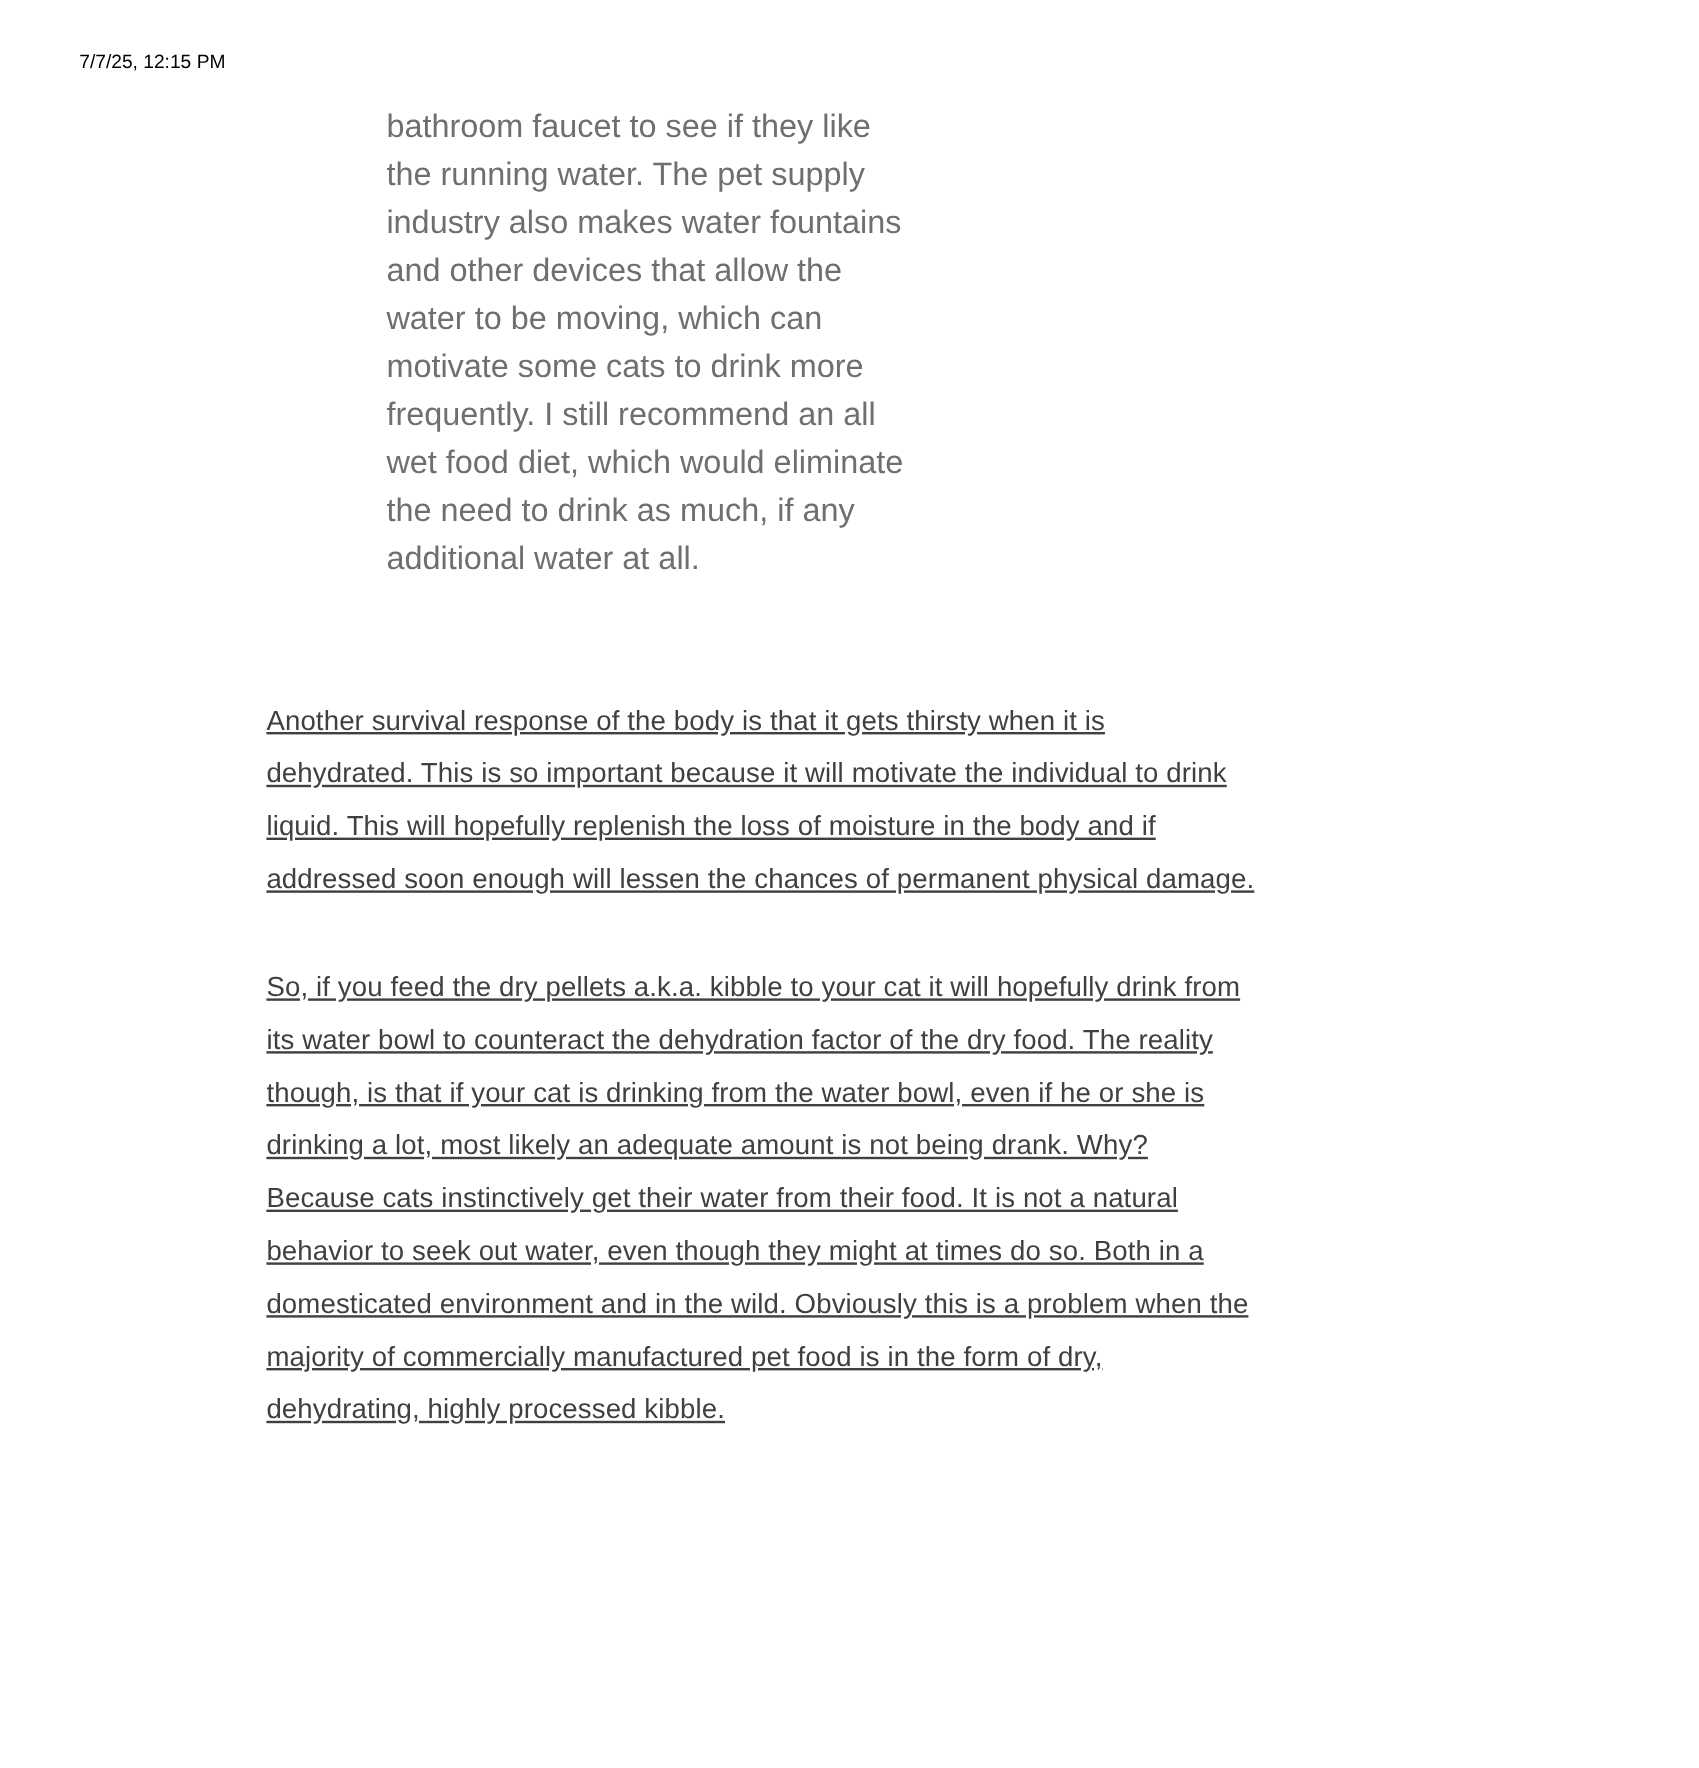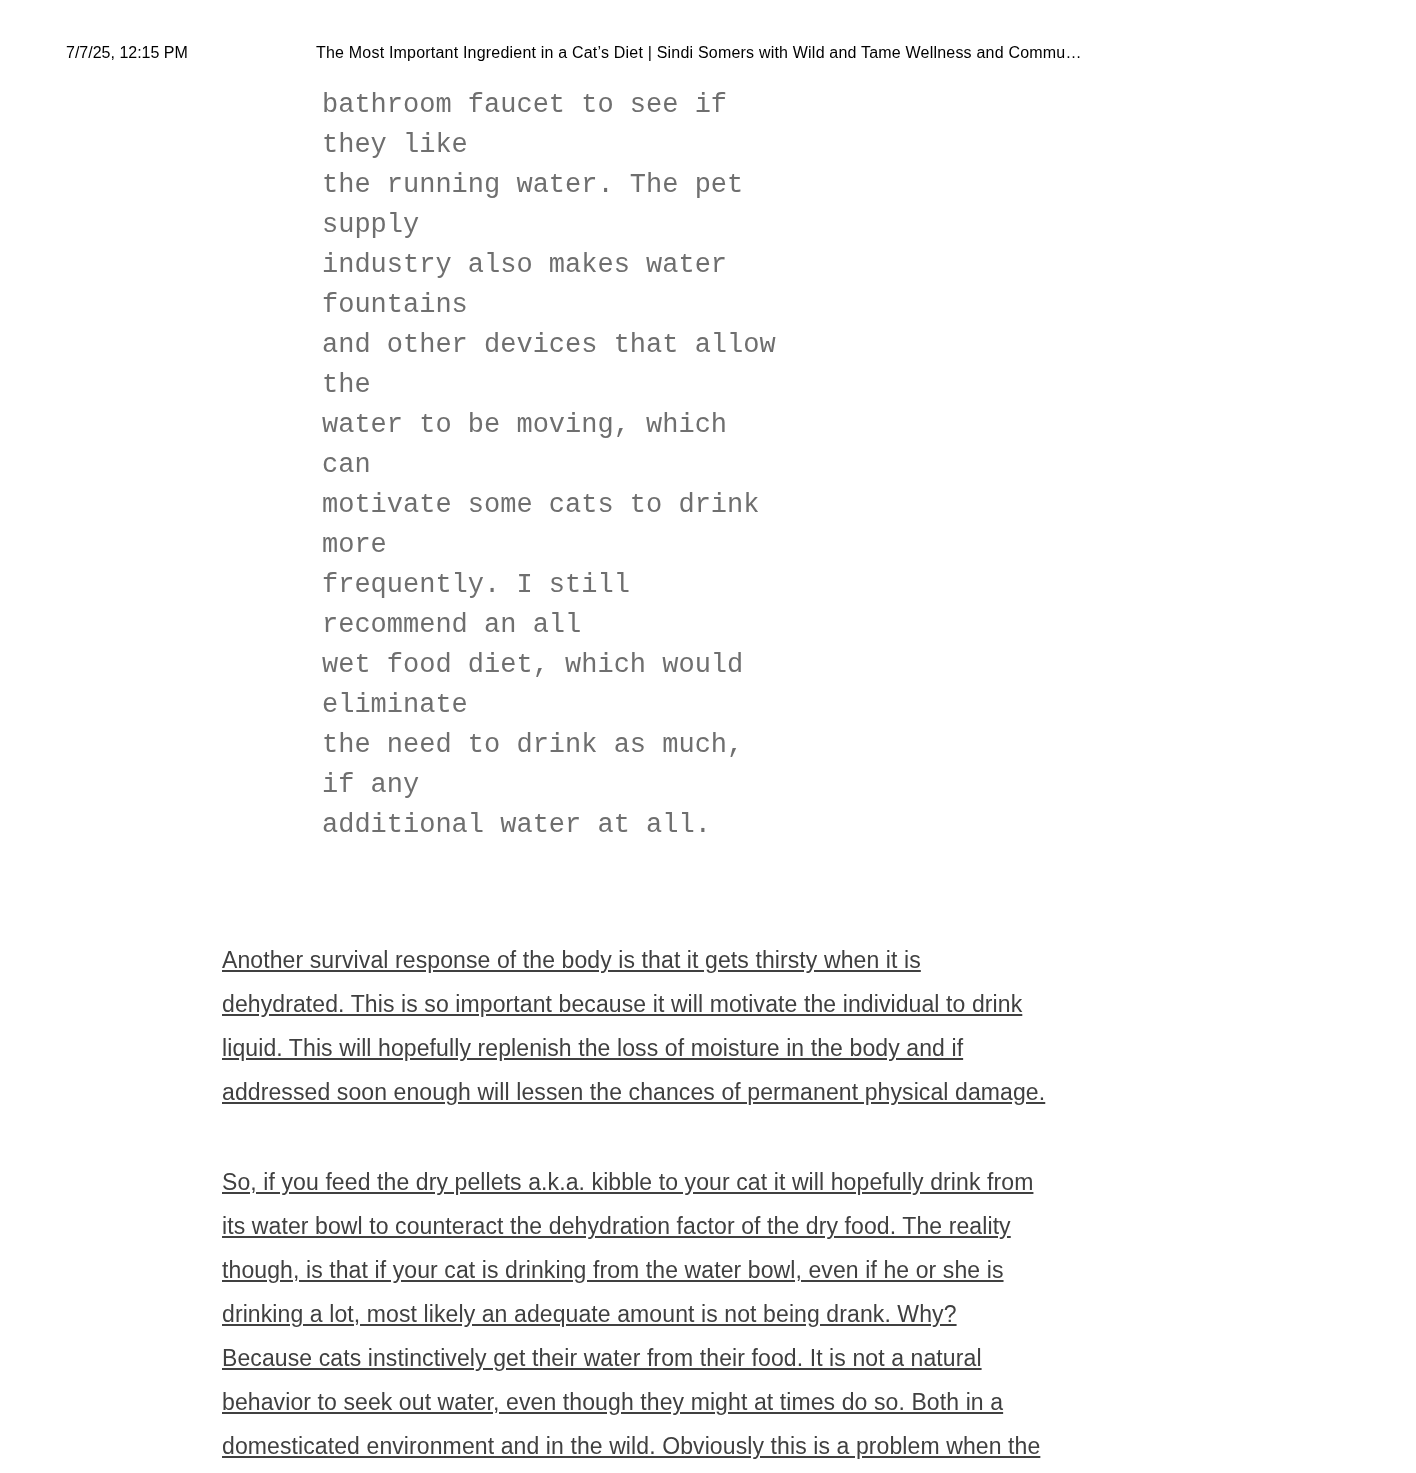--- a/index.html
+++ b/index.html
@@ -43,21 +43,21 @@
   
   .content {
     position: absolute;
     top: 85px;
     left: 222px;
     width: 990px;
   }
   .quote {
     margin: 0 0 93px 100px;
     width: 460px;
-    font-family: Liberation Mono, monospace;
+    font-family: Liberation Sans, sans-serif;
     font-size: 27px;
     line-height: 40px;
     color: #6f6f6f;
     white-space: pre-line;
   }
   .para {
     margin: 0 0 46px 0;
     font-size: 23px;
     line-height: 44px;
     color: #404040;
@@ -66,21 +66,20 @@
     text-decoration: underline;
   }
 </style>
 </head>
 <body>
 
 <div class="page">
 
   <div class="print-header">
     <span class="ph-date">7/7/25, 12:15 PM</span>
-    <span class="ph-title">The Most Important Ingredient in a Cat’s Diet | Sindi Somers with Wild and Tame Wellness and Commu…</span>
   </div>
 
   <div class="content">
     <blockquote class="quote">bathroom faucet to see if they like
 the running water. The pet supply
 industry also makes water fountains
 and other devices that allow the
 water to be moving, which can
 motivate some cats to drink more
 frequently. I still recommend an all

